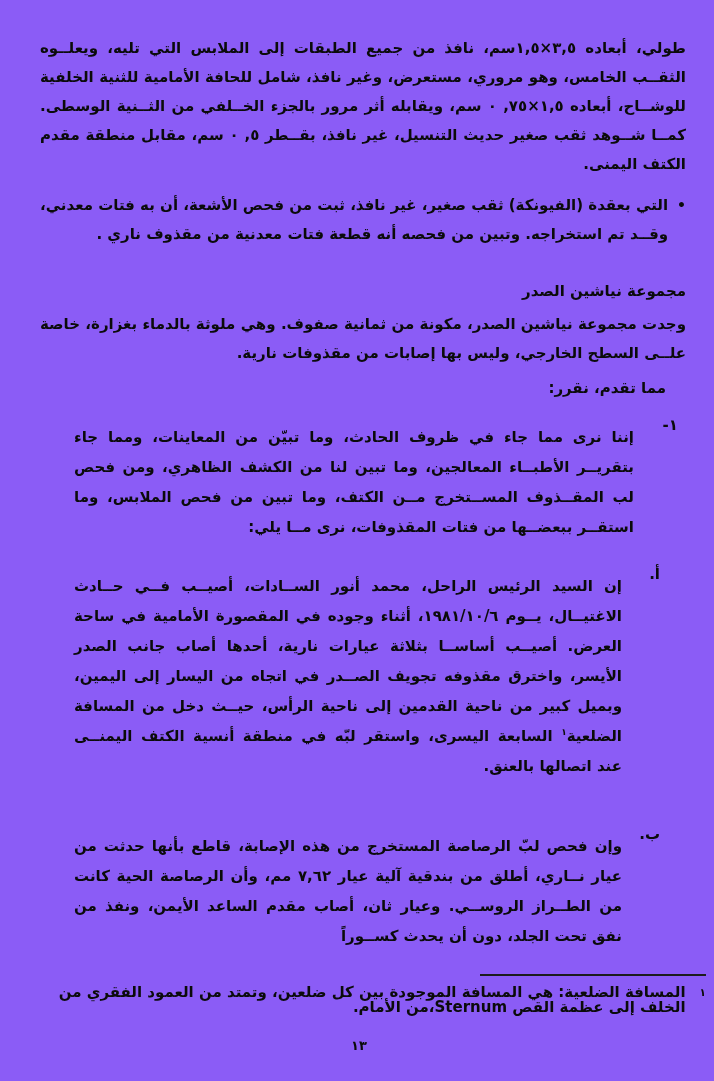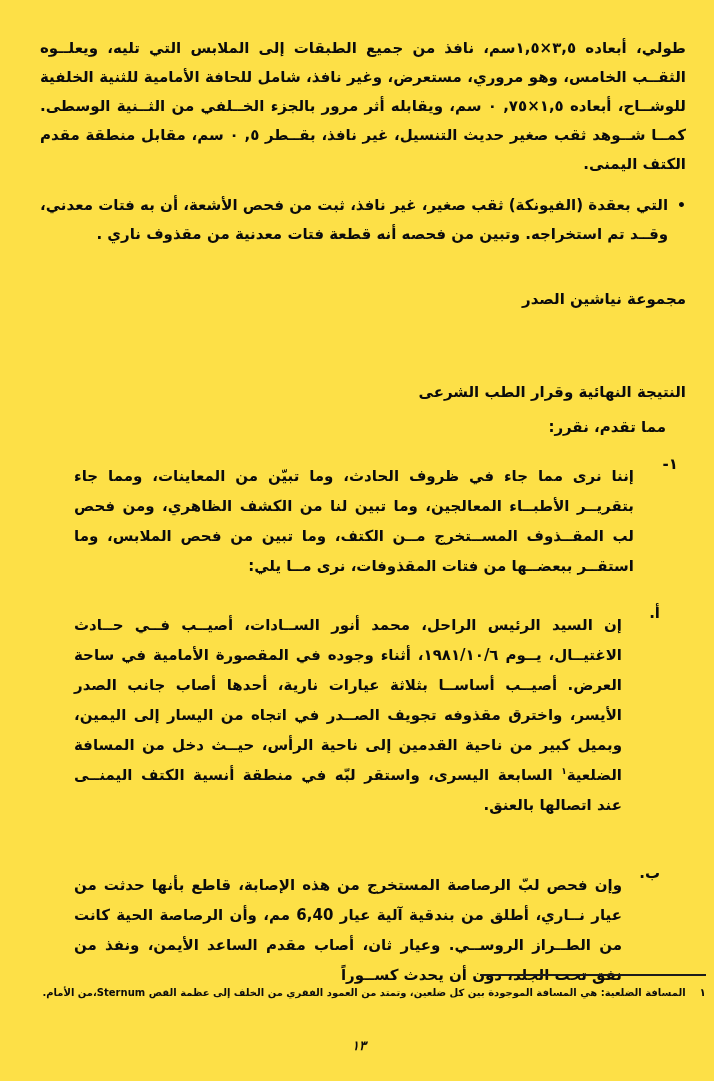--- a/index.html
+++ b/index.html
@@ -1,20 +1,20 @@
 <!DOCTYPE html>
 <html lang="ar" dir="rtl"><head>
 <meta charset="utf-8">
 <style>
   html,body{margin:0;padding:0;background:#e8e8e8;}
   .page{
     position:relative;
     width:714px;height:1081px;
     margin:0 auto;
-    background:#fde047;
+    background:#8b5cf6;
     direction:rtl;
     font-family:"DejaVu Sans", sans-serif;
     font-weight:bold;
     color:#0b0b0b;
     overflow:hidden;
   }
   .content{padding:34px 28px 0 40px;}
   .body-text{
     margin:0;
     font-size:15px;
@@ -33,21 +33,21 @@
     line-height:29px;
   }
   .flex-text{flex:1 1 auto;}
   .h2{
     margin:0;
     font-size:15px;
     line-height:29px;
     font-weight:bold;
     text-align:right;
   }
-  .h2.medals{margin-top:36px;}
+  .h2.medals{margin-top:28px;}
   .h2.conclusion{margin-top:64px;}
   .sec-body{margin-top:4px;}
   .intro{
     margin:6px 20px 0 0;
     font-size:15px;
     line-height:29px;
     text-align:right;
   }
   .li{
     display:flex;
@@ -92,66 +92,65 @@
     align-items:flex-start;
   }
   .fn-marker{
     flex:0 0 auto;
     font-size:10.5px;
     line-height:15px;
   }
   .fn-text{
     flex:1 1 auto;
     margin:0;
-    font-size:10px;
+    font-size:15px;
     line-height:15px;
     text-align:right;
   }
   .page-number{
     position:absolute;
     top:1038px;left:4px;right:0;
     text-align:center;
     font-size:13px;
     letter-spacing:2px;
-    font-style:italic;
   }
 </style>
 </head>
 <body>
 
 <div class="page">
   <div class="content">
 
     <p class="body-text">طولي، أبعاده ٣,٥×١,٥سم، نافذ من جميع الطبقات إلى الملابس التي تليه، ويعلــوه الثقــب الخامس، وهو مروري، مستعرض، وغير نافذ، شامل للحافة الأمامية للثنية الخلفية للوشــاح، أبعاده ١,٥×٧٥, ٠ سم، ويقابله أثر مرور بالجزء الخــلفي من الثــنية الوسطى. كمــا شــوهد ثقب صغير حديث التنسيل، غير نافذ، بقــطر ٥, ٠ سم، مقابل منطقة مقدم الكتف اليمنى.</p>
 
     <div class="bullet-row">
       <span class="bullet">•</span>
       <p class="body-text flex-text">التي بعقدة (الفيونكة) ثقب صغير، غير نافذ، ثبت من فحص الأشعة، أن به فتات معدني، وقــد تم استخراجه. وتبين من فحصه أنه قطعة فتات معدنية من مقذوف ناري .</p>
     </div>
 
     <h2 class="h2 medals">مجموعة نياشين الصدر</h2>
 
+    <p class="body-text sec-body">وجدت مجموعة نياشين الصدر، مكونة من ثمانية صفوف. وهي ملوثة بالدماء بغزارة، خاصة علــى السطح الخارجي، وليس بها إصابات من مقذوفات نارية.</p>
 
-    <h2 class="h2 conclusion">النتيجة النهائية وقرار الطب الشرعى</h2>
 
     <p class="intro">مما تقدم، نقرر:</p>
 
     <div class="li num">
       <span class="marker">١-</span>
       <p class="li-text">إننا نرى مما جاء في ظروف الحادث، وما تبيّن من المعاينات، ومما جاء بتقريــر الأطبــاء المعالجين، وما تبين لنا من الكشف الظاهري، ومن فحص لب المقــذوف المســتخرج مــن الكتف، وما تبين من فحص الملابس، وما استقــر ببعضــها من فتات المقذوفات، نرى مــا يلي:</p>
     </div>
 
     <div class="li lettered">
       <span class="marker">أ.</span>
       <p class="li-text"><span>إن السيد الرئيس الراحل، محمد أنور الســادات، أصيــب فــي حــادث الاغتيــال، يــوم ١٩٨١/١٠/٦، أثناء وجوده في المقصورة الأمامية في ساحة العرض. أصيــب أساســا بثلاثة عيارات نارية، أحدها أصاب جانب الصدر الأيسر، واخترق مقذوفه تجويف الصــدر في اتجاه من اليسار إلى اليمين، وبميل كبير من ناحية القدمين إلى ناحية الرأس، حيــث دخل من المسافة الضلعية</span><sup class="fn-ref">١</sup><span> السابعة اليسرى، واستقر لبّه في منطقة أنسية الكتف اليمنــى عند اتصالها بالعنق.</span></p>
     </div>
 
     <div class="li lettered itemb">
       <span class="marker">ب.</span>
-      <p class="li-text">وإن فحص لبّ الرصاصة المستخرج من هذه الإصابة، قاطع بأنها حدثت من عيار نــاري، أطلق من بندقية آلية عيار 6,40 مم، وأن الرصاصة الحية كانت من الطــراز الروســي. وعيار ثان، أصاب مقدم الساعد الأيمن، ونفذ من نفق تحت الجلد، دون أن يحدث كســوراً</p>
+      <p class="li-text">وإن فحص لبّ الرصاصة المستخرج من هذه الإصابة، قاطع بأنها حدثت من عيار نــاري، أطلق من بندقية آلية عيار ٧,٦٢ مم، وأن الرصاصة الحية كانت من الطــراز الروســي. وعيار ثان، أصاب مقدم الساعد الأيمن، ونفذ من نفق تحت الجلد، دون أن يحدث كســوراً</p>
     </div>
 
   </div>
 
   <div class="footnote-wrap">
     <div class="footnote-rule"></div>
     <div class="footnote">
       <span class="fn-marker">١</span>
       <p class="fn-text">المسافة الضلعية: هي المسافة الموجودة بين كل ضلعين، وتمتد من العمود الفقري من الخلف إلى عظمة القص Sternum،من الأمام.</p>
     </div>

